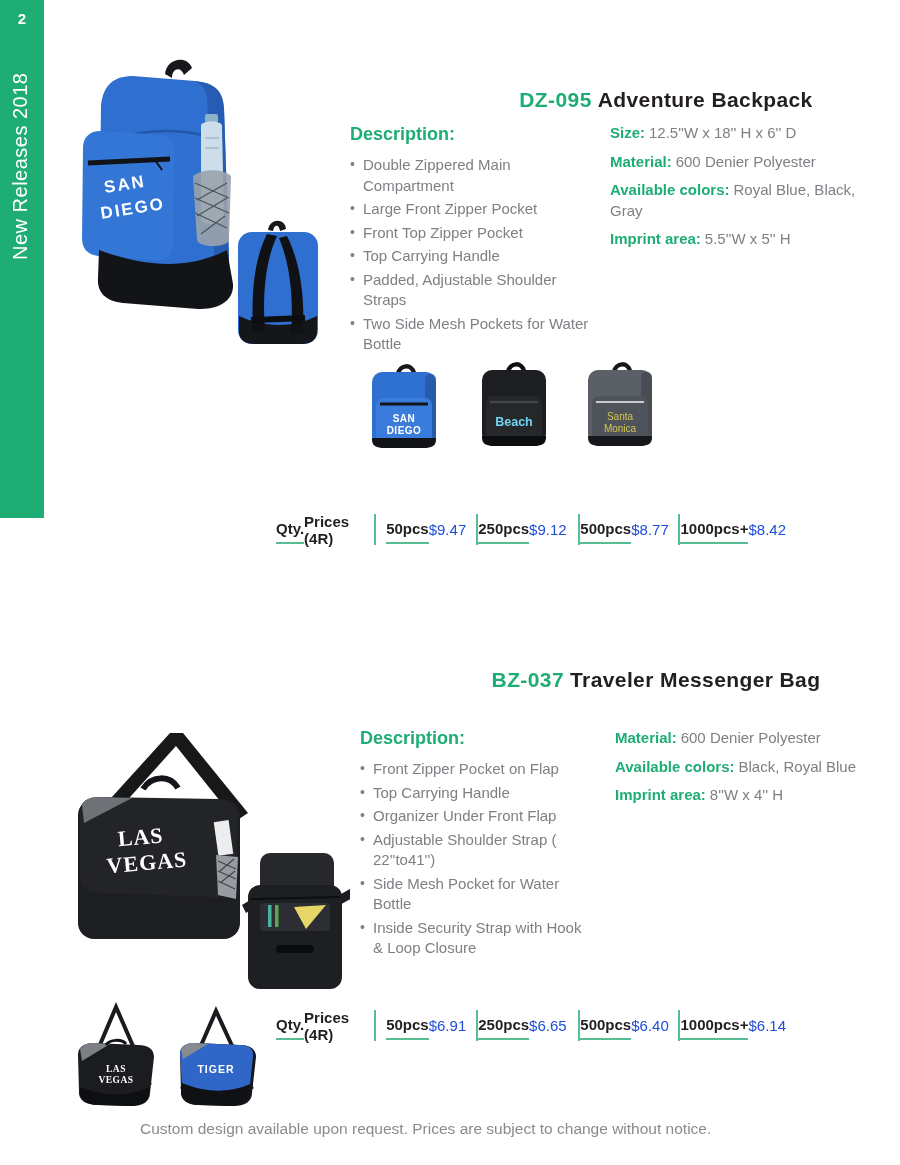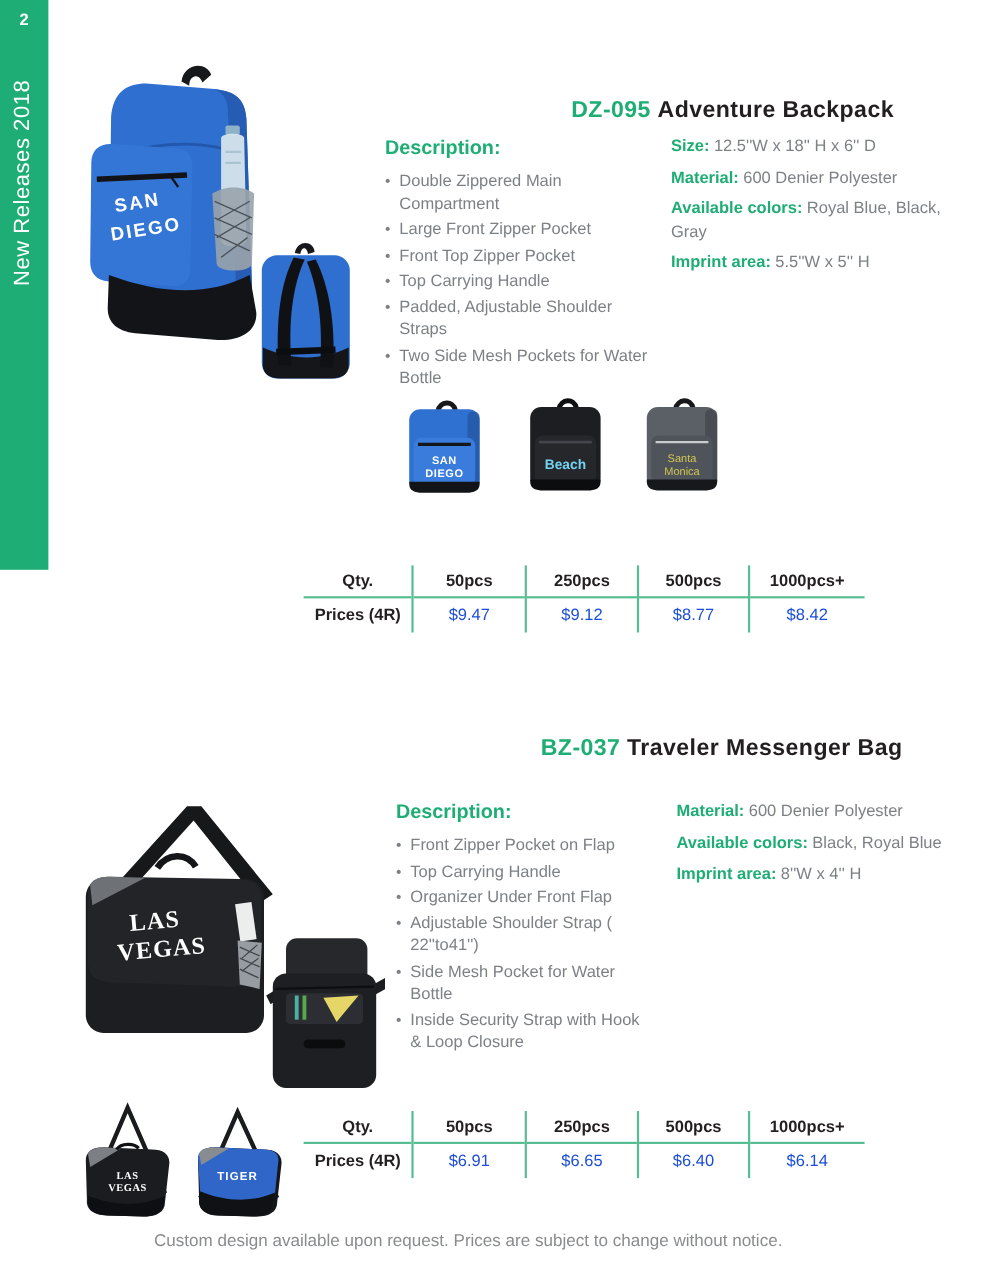--- a/index.html
+++ b/index.html
@@ -36,22 +36,22 @@
   .specs-1{left:610px;top:123px;width:248px;}
   .specs-2{left:615px;top:728px;width:254px;}
   .spec{font-size:15px;line-height:20.5px;margin-bottom:8px;}
   .spec-label{color:#1ead74;font-weight:bold;margin-right:4px;}
   .spec-value{color:#7d8084;}
 
   
   .ptable{position:absolute;left:276px;width:510px;display:flex;}
   .ptable-1{top:514px;}
   .ptable-2{top:1010px;}
-  .pcol{display:flex;flex-direction:column;}
-  .pcol-0{width:100px;}.pcol-1{width:102px;}.pcol-2{width:102px;}
+  .pcol{display:flex;flex-direction:row;}
+  .pcol-0{width:100px;}.pcol-1{width:102px;justify-content:center;}.pcol-2{width:102px;}
   .pcol-3{width:100px;}.pcol-4{width:106px;text-align:right;}
   .pcol + .pcol{border-left:2px solid #57bd92;}
   .pcell{height:28px;display:flex;align-items:center;justify-content:center;font-size:15px;}
   .pcell.head{font-weight:bold;color:#231f20;border-bottom:2px solid #57bd92;}
   .pcell.rowlab{font-weight:bold;color:#231f20;height:31px;}
   .pcell.price{color:#1d4ed8;height:31px;}
 
   
   .footer{position:absolute;left:140px;top:1120px;width:760px;text-align:left;
           font-size:15.5px;color:#898b8d;}

